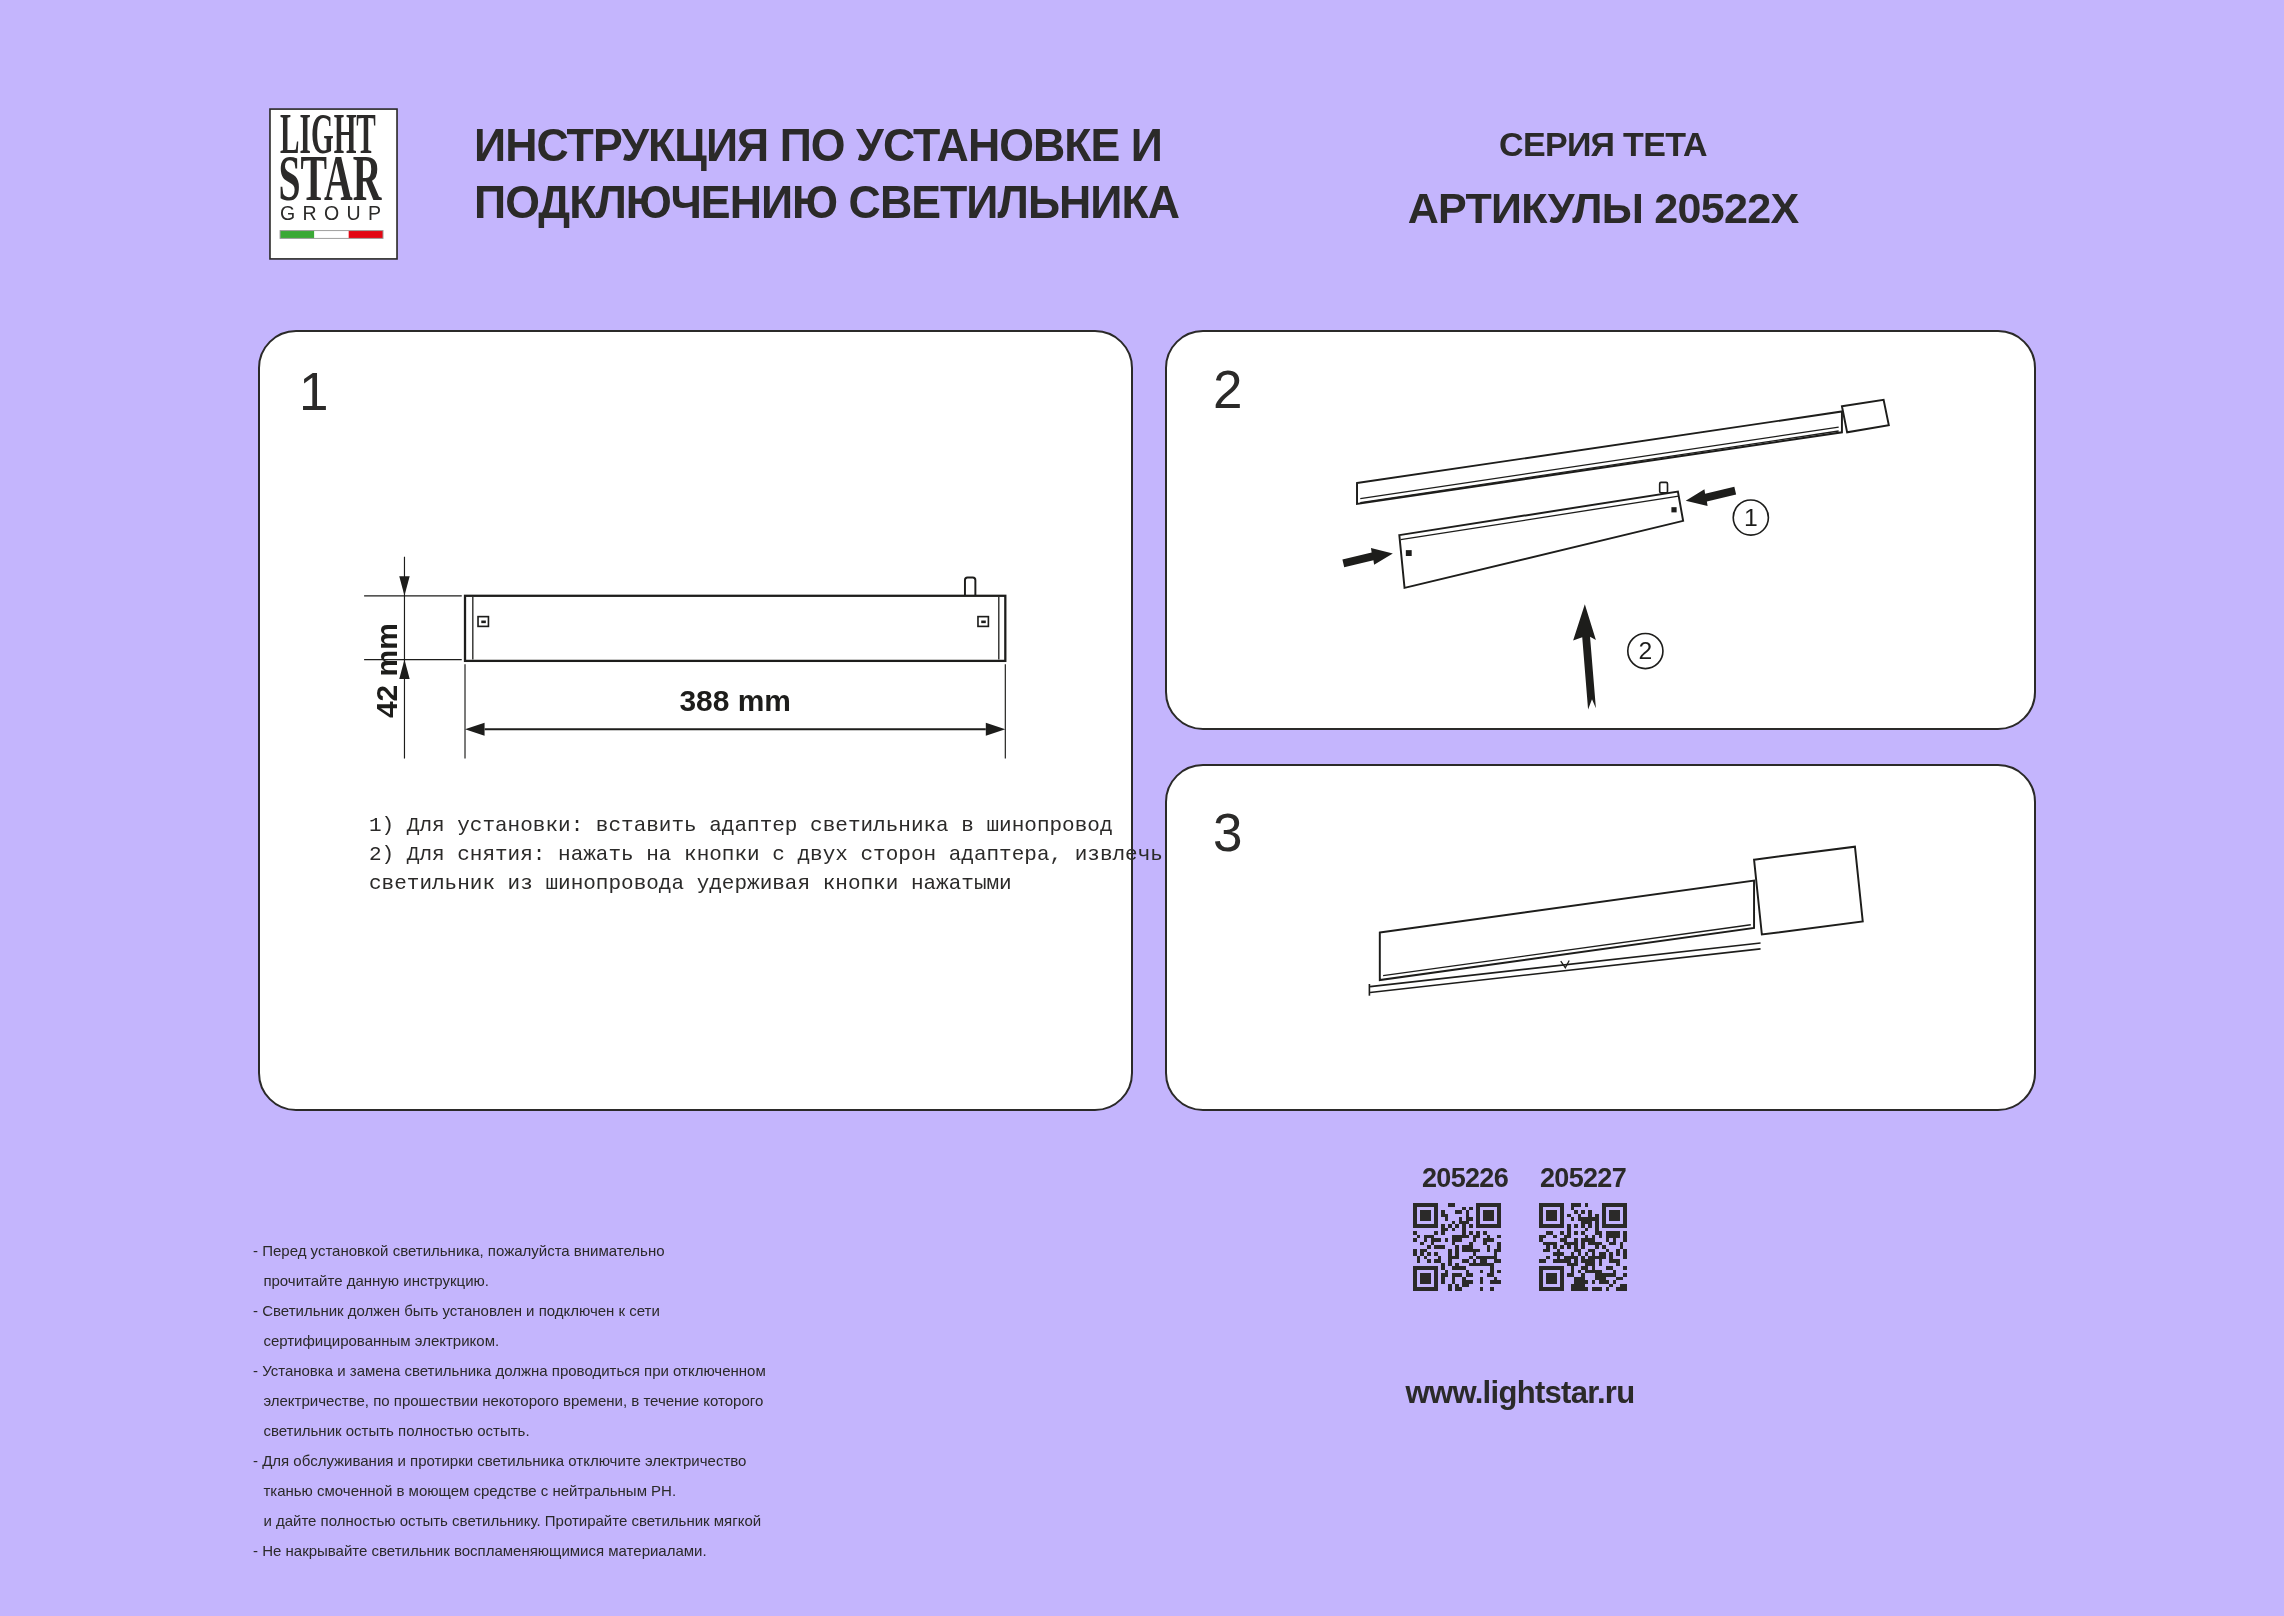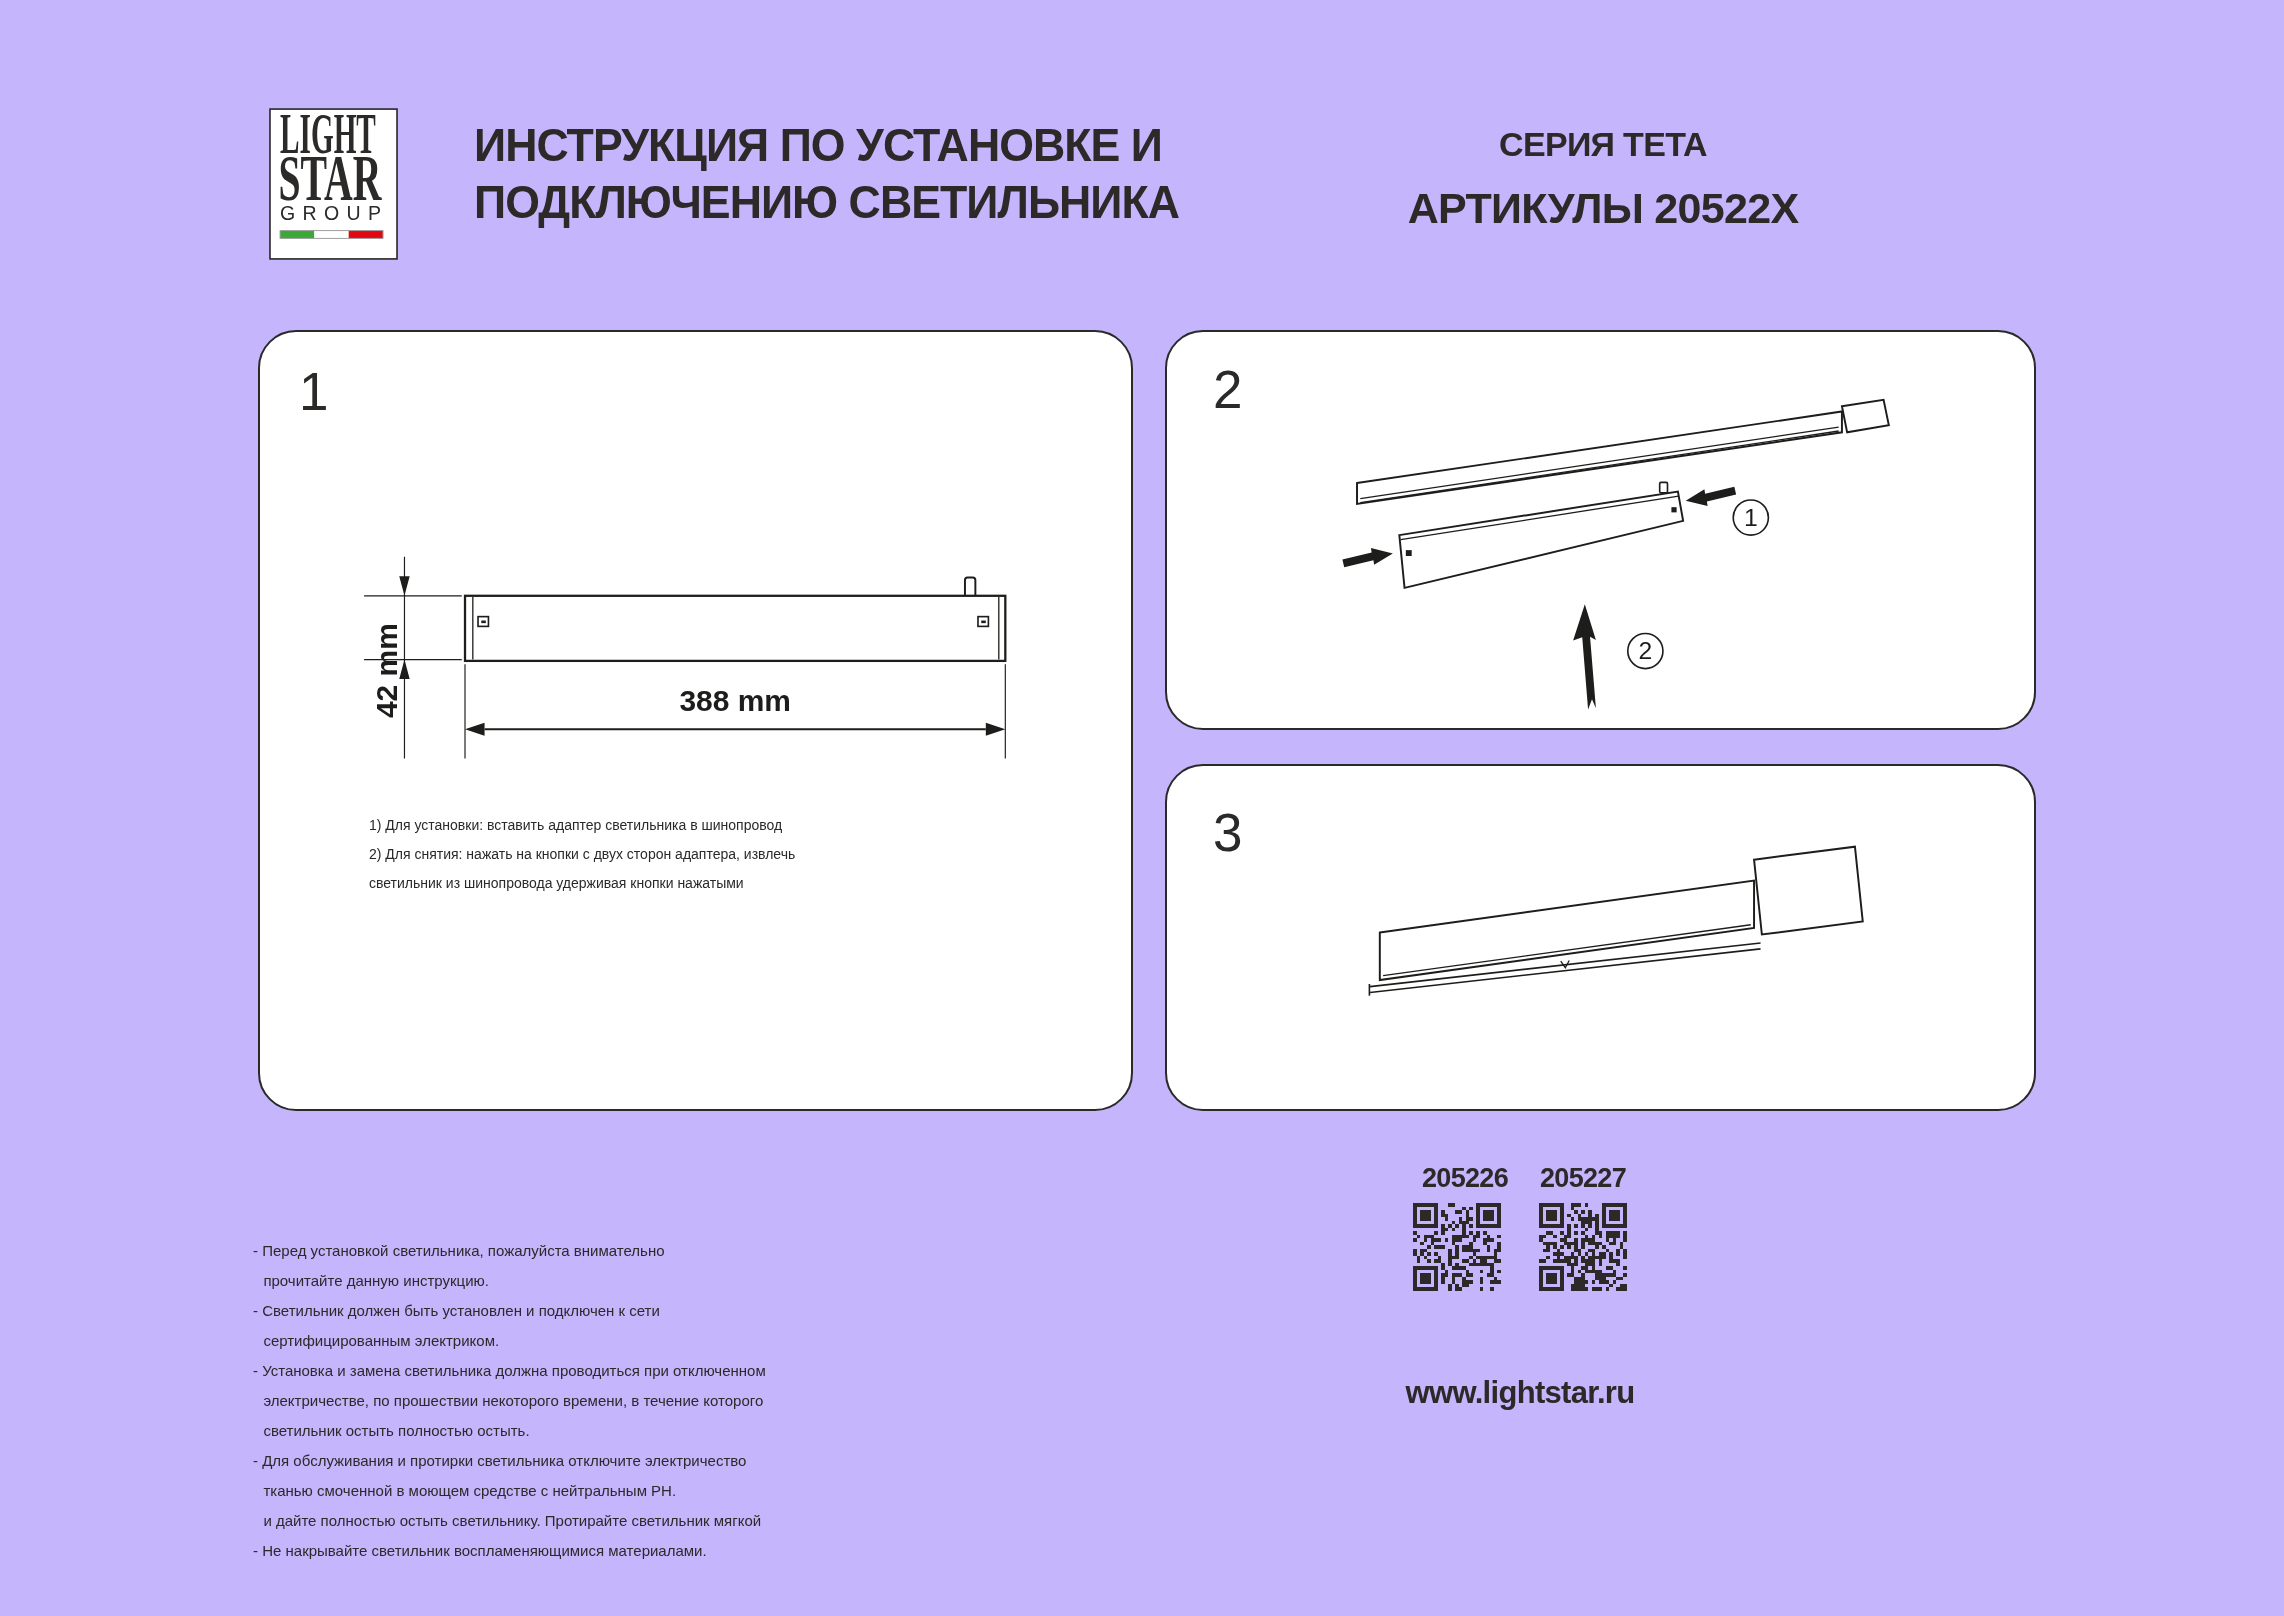--- a/index.html
+++ b/index.html
@@ -15,21 +15,21 @@
                letter-spacing:-0.7px;white-space:nowrap;}
   .articles{left:1603px;top:184px;transform:translateX(-50%);font-size:43px;font-weight:700;
             letter-spacing:-0.7px;white-space:nowrap;}
   
   .panel{position:absolute;border:2px solid #2b2a29;border-radius:38px;background:#fff;}
   .panel1{left:258px;top:330px;width:871px;height:777px;}
   .panel2{left:1165px;top:330px;width:867px;height:396px;}
   .panel3{left:1165px;top:764px;width:867px;height:343px;}
   .step-num{position:absolute;font-size:53px;font-weight:400;line-height:1;color:#2b2a29;}
   .panel svg.draw{position:absolute;left:-2px;top:-2px;}
-  .notes{position:absolute;left:109px;top:479px;font-size:14px;line-height:29px;white-space:nowrap;}
+  .notes{position:absolute;left:109px;top:479px;font-size:21px;line-height:29px;white-space:nowrap;font-family:Liberation Mono, monospace;}
   
   .warnings{left:253px;top:1236px;font-size:15px;line-height:30px;white-space:nowrap;}
   .warnings .cont{padding-left:10.4px;}
   
   .qr-num{position:absolute;width:88px;text-align:center;font-size:27px;font-weight:700;
           letter-spacing:-0.7px;top:1163px;}
   .qr-num.n1{left:1413px;margin-left:8px;} .qr-num.n2{left:1539px;}
   .qr{position:absolute;top:1203px;width:88px;height:88px;}
   .qr.q1{left:1413px;} .qr.q2{left:1539px;}
   .site{left:1520px;top:1375px;transform:translateX(-50%);font-size:31px;font-weight:700;

